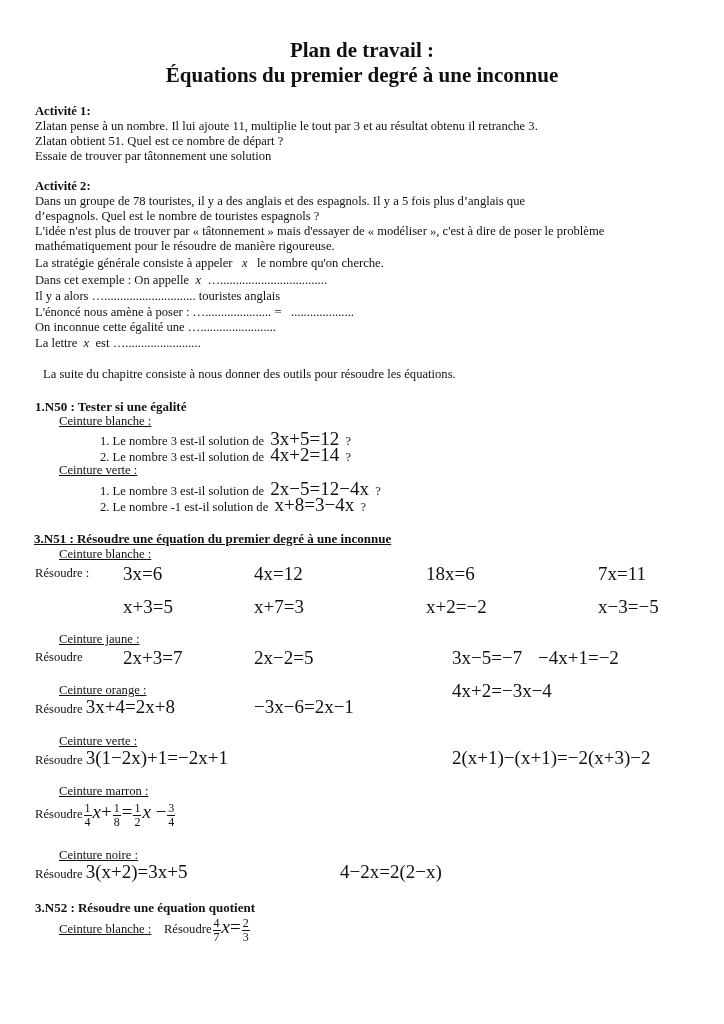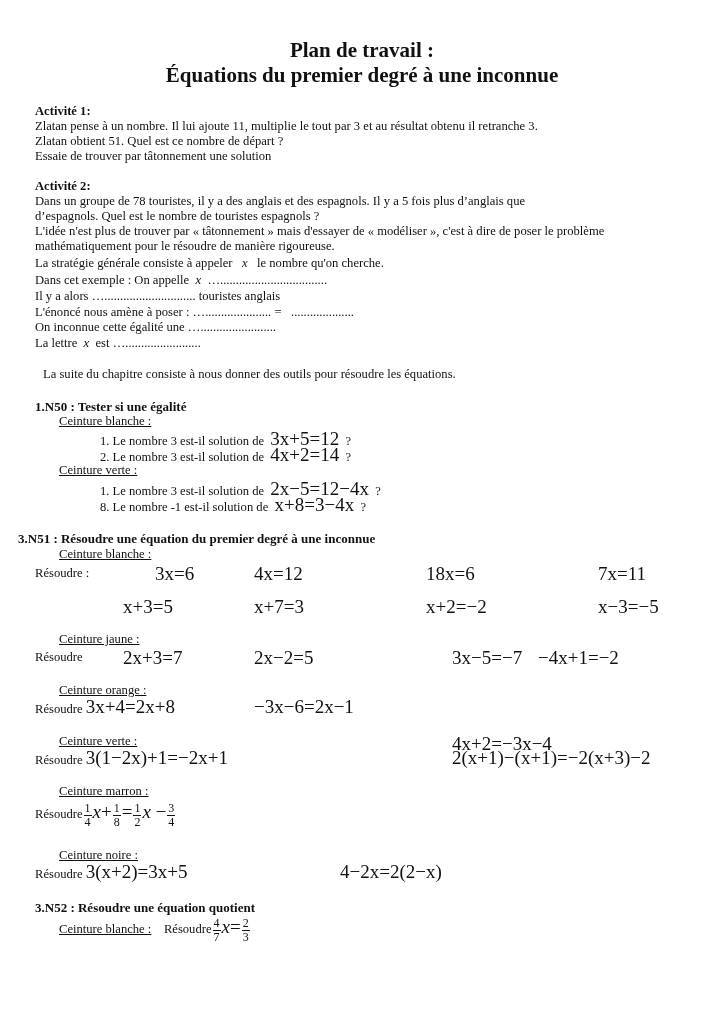--- a/index.html
+++ b/index.html
@@ -84,29 +84,29 @@
     &nbsp;<span class="math">4x+2=14</span>
     &nbsp;<span>?</span>
   </div>
   <div class="abs ul" style="left:35px;top:463px;">Ceinture verte :</div>
   <div class="abs" style="left:100px;top:481px;">
     <span>1. Le nombre 3 est-il solution de</span>
     &nbsp;<span class="math">2x−5=12−4x</span>
     &nbsp;<span>?</span>
   </div>
   <div class="abs" style="left:100px;top:497px;">
-    <span>8. Le nombre -1  est-il solution de</span>
+    <span>2. Le nombre -1  est-il solution de</span>
     &nbsp;<span class="math">x+8=3−4x</span>
     &nbsp;<span>?</span>
   </div>
 
-  <div class="abs h2" style="left:18px;top:531px;">3.N51 : Résoudre une équation du premier degré à une inconnue</div>
+  <div class="abs h2" style="left:34px;top:531px;text-decoration:underline;">3.N51 : Résoudre une équation du premier degré à une inconnue</div>
   <div class="abs ul" style="left:35px;top:547px;">Ceinture blanche :</div>
   <div class="abs" style="left:35px;top:566px;">Résoudre :</div>
-  <div class="abs math" style="left:123px;top:566px;margin-left:32px;">3x=6</div>
+  <div class="abs math" style="left:123px;top:566px;">3x=6</div>
   <div class="abs math" style="left:254px;top:566px;">4x=12</div>
   <div class="abs math" style="left:426px;top:566px;text-align:center;">18x=6</div>
   <div class="abs math" style="left:598px;top:566px;">7x=11</div>
   <div class="abs math" style="left:123px;top:599px;">x+3=5</div>
   <div class="abs math" style="left:254px;top:599px;">x+7=3</div>
   <div class="abs math" style="left:426px;top:599px;">x+2=−2</div>
   <div class="abs math" style="left:598px;top:599px;">x−3=−5</div>
 
   <div class="abs ul" style="left:35px;top:632px;">Ceinture jaune :</div>
   <div class="abs" style="left:35px;top:650px;">Résoudre</div>
@@ -114,21 +114,21 @@
   <div class="abs math" style="left:254px;top:650px;">2x−2=5</div>
   <div class="abs math" style="left:452px;top:650px;">3x−5=−7</div>
   <div class="abs math" style="left:538px;top:650px;">−4x+1=−2</div>
 
   <div class="abs ul" style="left:35px;top:683px;">Ceinture orange :</div>
   <div class="abs" style="left:35px;top:699px;">
     <span>Résoudre</span>
     <span class="math">3x+4=2x+8</span>
   </div>
   <div class="abs math" style="left:254px;top:699px;">−3x−6=2x−1</div>
-  <div class="abs math" style="left:452px;top:736px;">4x+2=−3x−4</div>
+  <div class="abs math" style="left:452px;top:683px;">4x+2=−3x−4</div>
 
   <div class="abs ul" style="left:35px;top:734px;">Ceinture verte :</div>
   <div class="abs" style="left:35px;top:750px;">
     <span>Résoudre</span>
     <span class="math">3(1−2x)+1=−2x+1</span>
   </div>
   <div class="abs math" style="left:452px;top:750px;">2(x+1)−(x+1)=−2(x+3)−2</div>
 
   <div class="abs ul" style="left:35px;top:784px;">Ceinture marron  :</div>
   <div class="abs" style="left:35px;top:799px;line-height:26px;">

